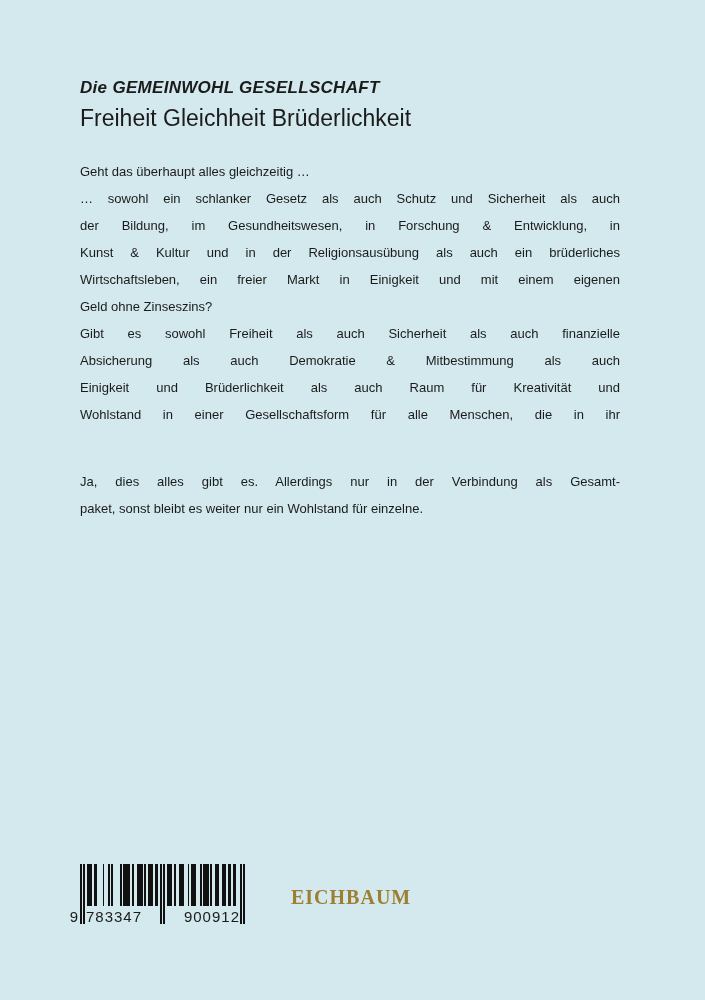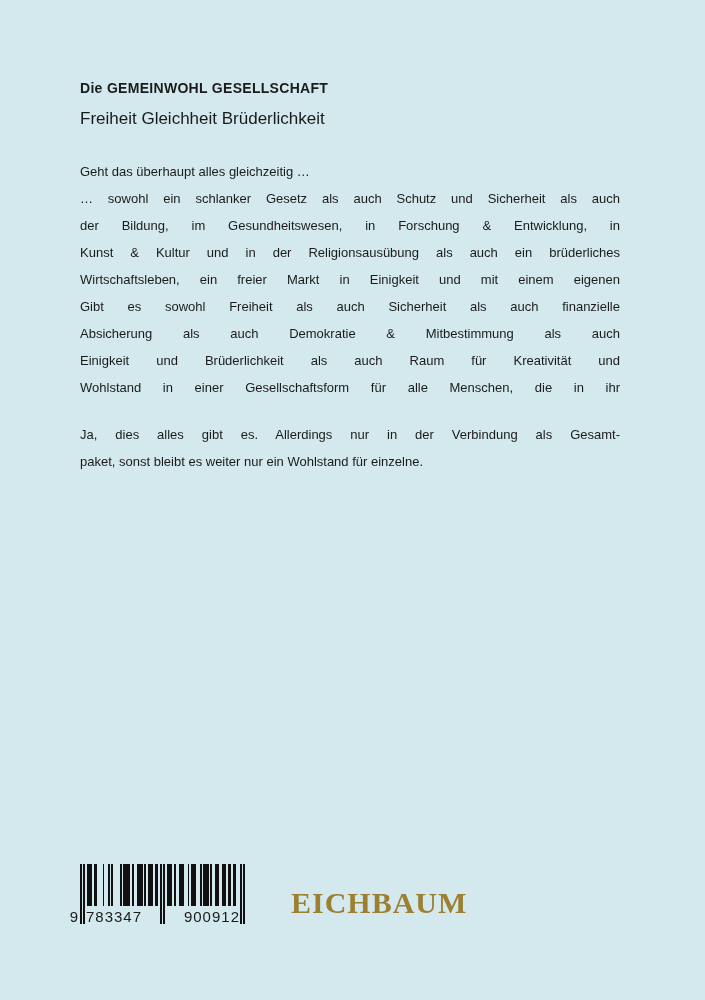--- a/index.html
+++ b/index.html
@@ -19,47 +19,48 @@
     width:705px;height:1000px;
     background:var(--bg);
     overflow:hidden;
   }
   
   .header{
     position:absolute;
     left:80px;top:74px;right:85px;
   }
   .title{
-    font-size:14px;
+    font-size:17px;
     font-weight:bold;
     letter-spacing:0.3px;
     line-height:28px;
     white-space:nowrap;
+    font-style:italic;
   }
   .subtitle{
-    font-size:17px;
+    font-size:23px;
     font-weight:normal;
     line-height:27px;
     margin-top:3px;
     white-space:nowrap;
   }
   
   .blurb{
     position:absolute;
     left:80px;top:158px;width:540px;
     font-size:13px;
     line-height:27px;
   }
   .line{white-space:nowrap;}
   .line.j{
     white-space:normal;
     text-align:justify;
     text-align-last:justify;
   }
-  .para-gap{margin-top:20px;}
+  .para-gap{margin-top:40px;}
   
   .barcode{
     position:absolute;
     left:80px;top:864px;
     width:165px;height:64px;
   }
   .barcode svg{position:absolute;left:0;top:0;overflow:visible;}
   .bc-digit{
     position:absolute;
     top:44px;
@@ -69,21 +70,21 @@
   }
   .bc-lead{left:-16px;width:14px;text-align:right;}
   .bc-left{left:6px;width:72px;text-align:left;letter-spacing:1px;}
   .bc-right{left:88px;width:72px;text-align:right;letter-spacing:1px;}
   
   .publisher{
     position:absolute;
     left:291px;top:886px;
     font-family:"Liberation Serif", serif;
     font-weight:bold;
-    font-size:30px;
+    font-size:20px;
     letter-spacing:1px;
     color:var(--gold);
     white-space:nowrap;
   }
 </style>
 </head>
 <body>
 
 <div class="cover">
 
@@ -91,20 +92,21 @@
     <div class="title">Die GEMEINWOHL GESELLSCHAFT</div>
     <div class="subtitle">Freiheit Gleichheit Brüderlichkeit</div>
   </div>
 
   <div class="blurb">
     <div class="line">Geht das überhaupt alles gleichzeitig …</div>
     <div class="line j">… sowohl ein schlanker Gesetz als auch Schutz und Sicherheit als auch</div>
     <div class="line j">der Bildung, im Gesundheitswesen, in Forschung &amp; Entwicklung, in</div>
     <div class="line j">Kunst &amp; Kultur und in der Religionsausübung als auch ein brüderliches</div>
     <div class="line j">Wirtschaftsleben, ein freier Markt in Einigkeit und mit einem eigenen</div>
+    <div class="line">Geld ohne Zinseszins?</div>
     <div class="line j">Gibt es sowohl Freiheit als auch Sicherheit als auch finanzielle</div>
     <div class="line j">Absicherung als auch Demokratie &amp; Mitbestimmung als auch</div>
     <div class="line j">Einigkeit und Brüderlichkeit als auch Raum für Kreativität und</div>
     <div class="line j">Wohlstand in einer Gesellschaftsform für alle Menschen, die in ihr</div>
     <div class="line j para-gap">Ja, dies alles gibt es. Allerdings nur in der Verbindung als Gesamt-</div>
     <div class="line">paket, sonst bleibt es weiter nur ein Wohlstand für einzelne.</div>
   </div>
 
   <div class="barcode">
     <svg id="barcode-svg" width="165" height="64" shape-rendering="crispEdges">

